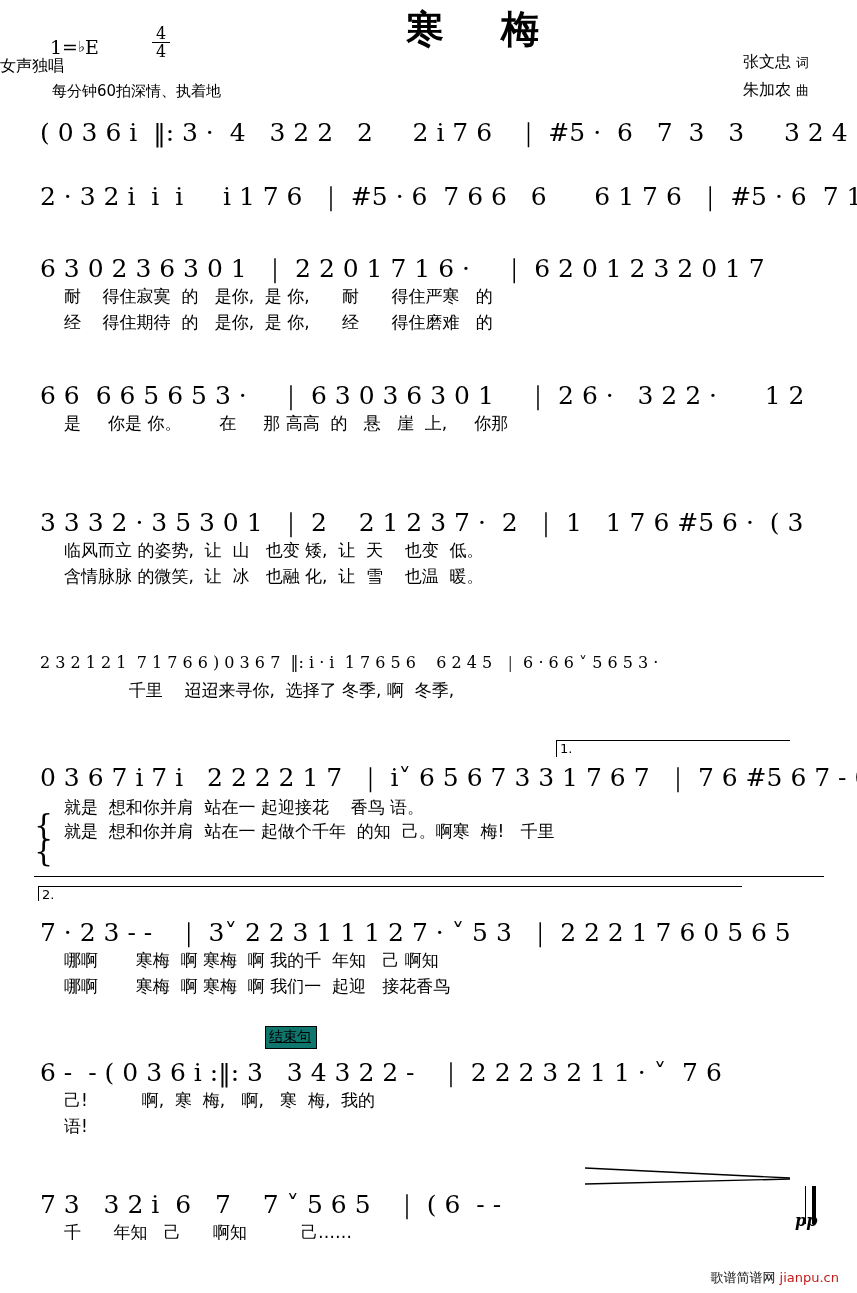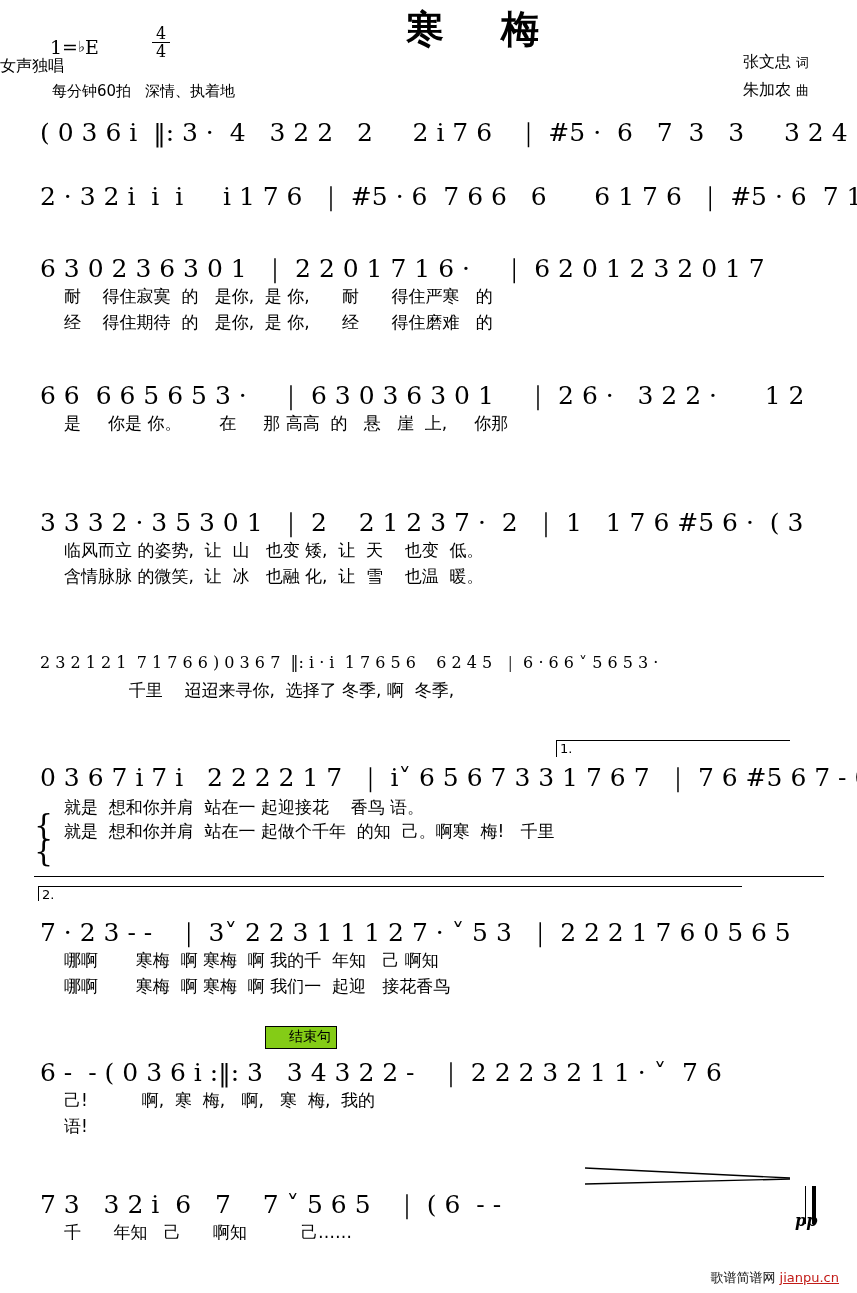--- a/index.html
+++ b/index.html
@@ -33,21 +33,21 @@
   .keyline .flat{font-size:15px;vertical-align:2px;}
   .meter{
     position:absolute;left:150px;top:26px;width:22px;text-align:center;
     font-family:"DejaVu Serif", serif;font-size:16px;line-height:15px;
   }
   .meter .num{display:block;}
   .meter .bar{display:block;border-top:1.5px solid #000;width:18px;margin:1px auto;}
   .tempo{
     position:absolute;left:52px;top:82px;font-size:15px;
   }
-  .tempo .mood{margin-left:14px;}
+  .tempo .mood{}
   .lyricist{
     position:absolute;right:48px;top:52px;font-size:16px;text-align:right;
   }
   .composer{
     position:absolute;right:48px;top:80px;font-size:16px;
   }
   .credit-small{font-size:13px;margin-left:5px;}
   
   .row{
     position:absolute;left:40px;width:780px;
@@ -63,35 +63,35 @@
     font-family:"DejaVu Sans", sans-serif;
     font-size:17px;
     white-space:pre;
     line-height:24px;
     margin-left:24px;
   }
   .lyr2{margin-top:2px;}
   .small{font-size:16px;}
   .endmark{
     position:absolute;font-size:14px;border:1.4px solid #000;
-    padding:1px 5px 2px 23px;background:#84cc16;
+    padding:1px 5px 2px 3px;background:#0f766e;text-decoration:underline;
   }
   .repeatbox{
     position:absolute;border-left:1.4px solid #000;border-top:1.4px solid #000;
     font-size:13px;padding-left:3px;
   }
   .pp{
     position:absolute;font-family:"DejaVu Serif", serif;font-style:italic;
     font-size:16px;font-weight:bold;margin-top:47px;
   }
   .cresc{position:absolute;}
   .footer{
     position:absolute;right:18px;bottom:6px;font-size:13px;color:#111;
   }
-  .footer .site{color:#c21b17;margin-left:4px;font-family:"DejaVu Sans",sans-serif;text-decoration:underline;}
+  .footer .site{color:#c21b17;margin-left:4px;font-family:"DejaVu Sans",sans-serif;}
   .divider{
     position:absolute;left:34px;width:790px;height:0;border-top:1px solid #000;
   }
   .barline{position:absolute;width:0;border-left:1.6px solid #000;}
   .thickbar{position:absolute;width:4px;background:#000;}
 </style>
 </head>
 <body>
 
 <div id="sheet">

